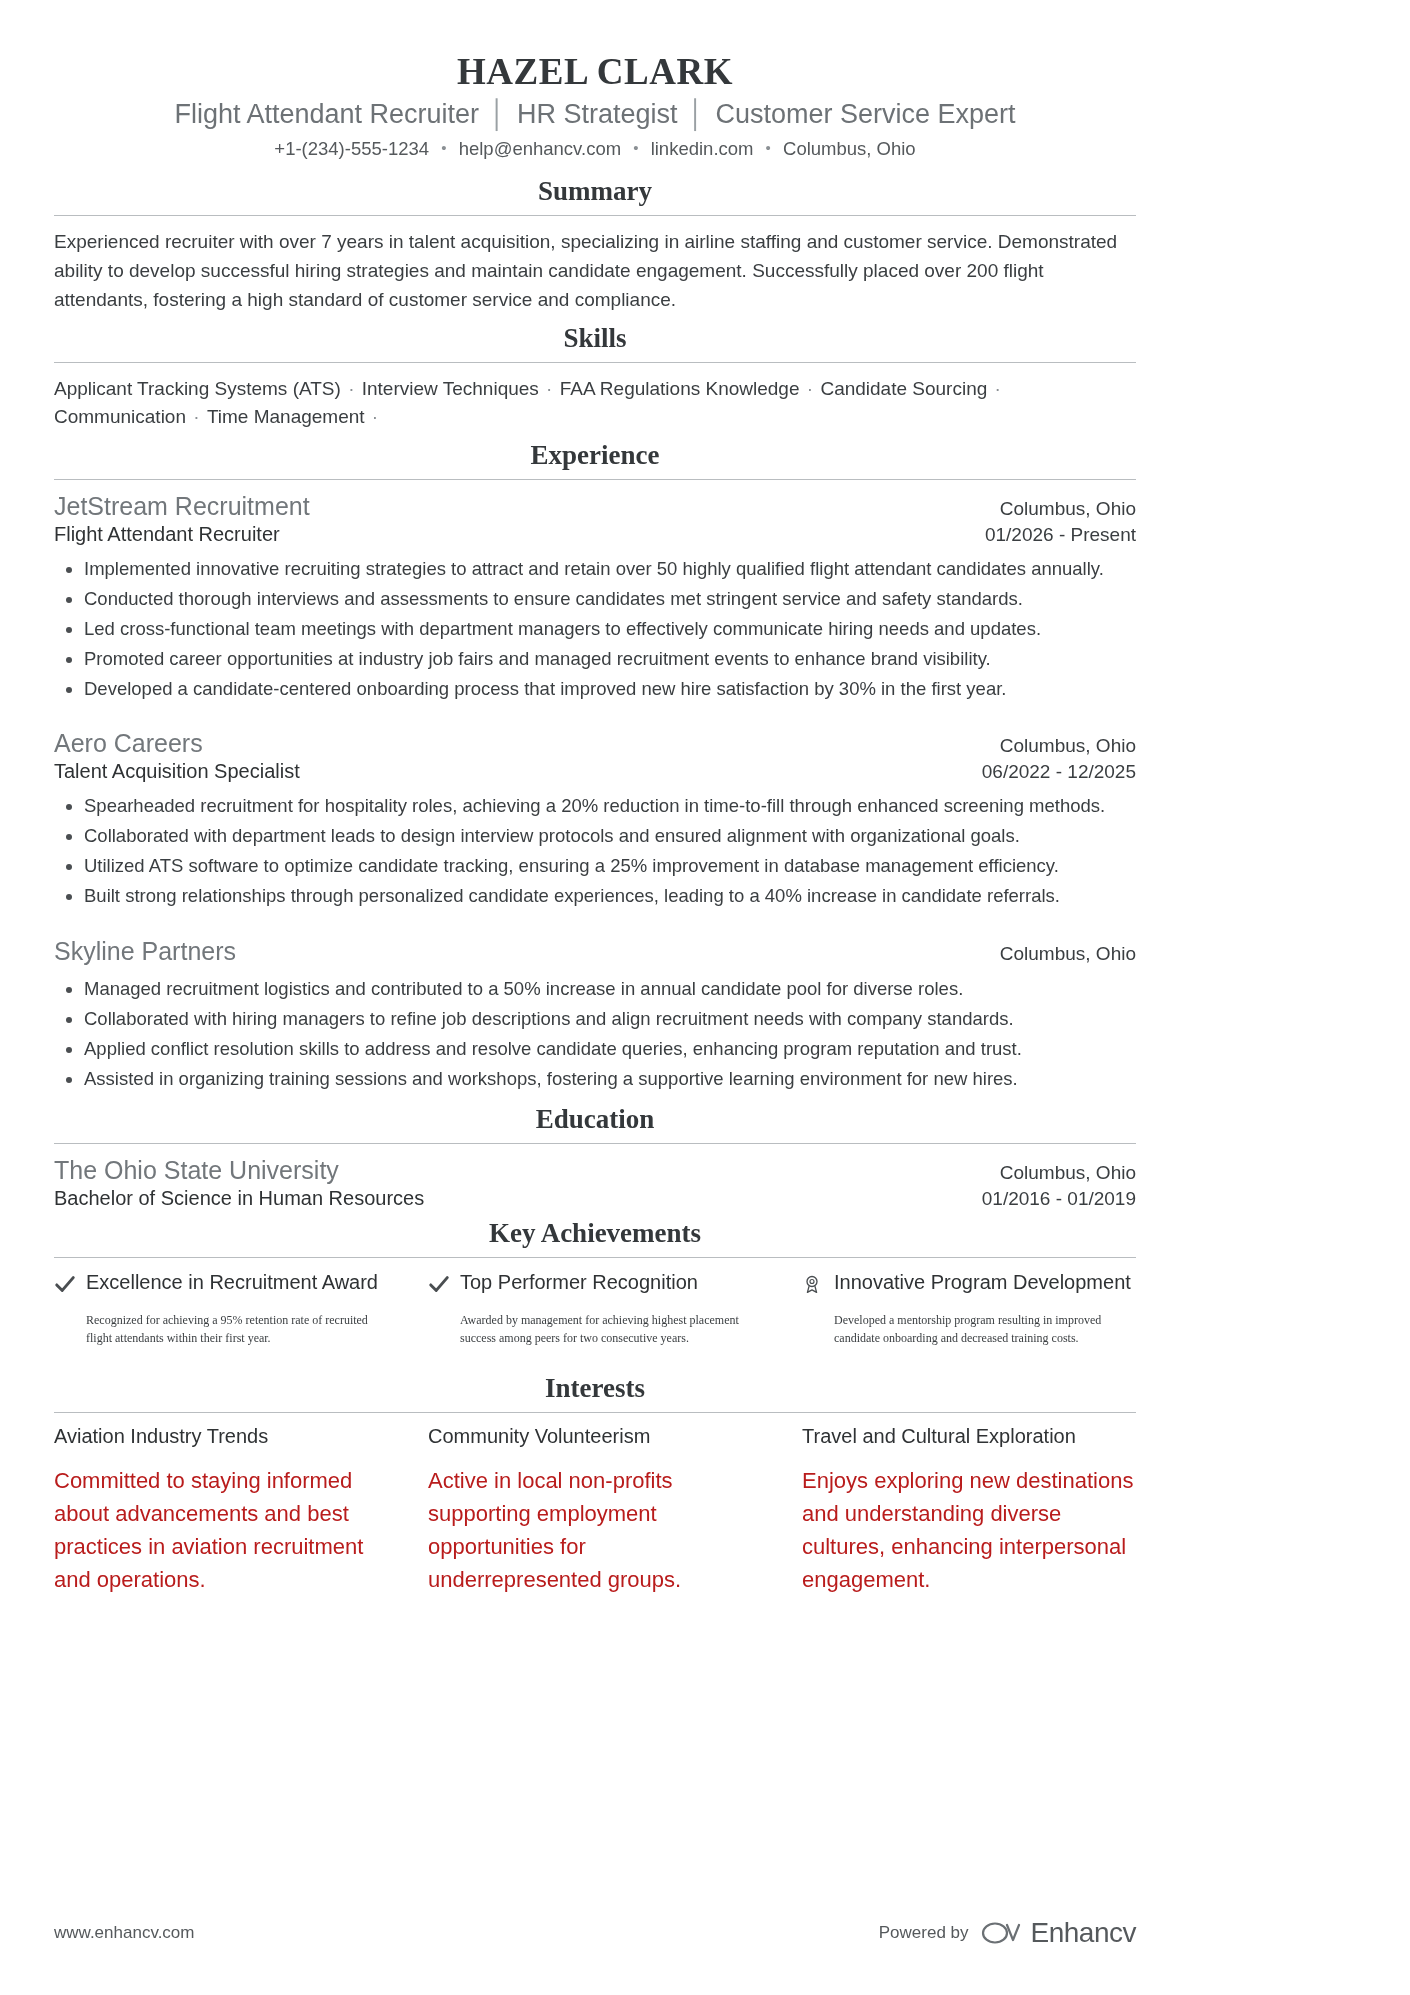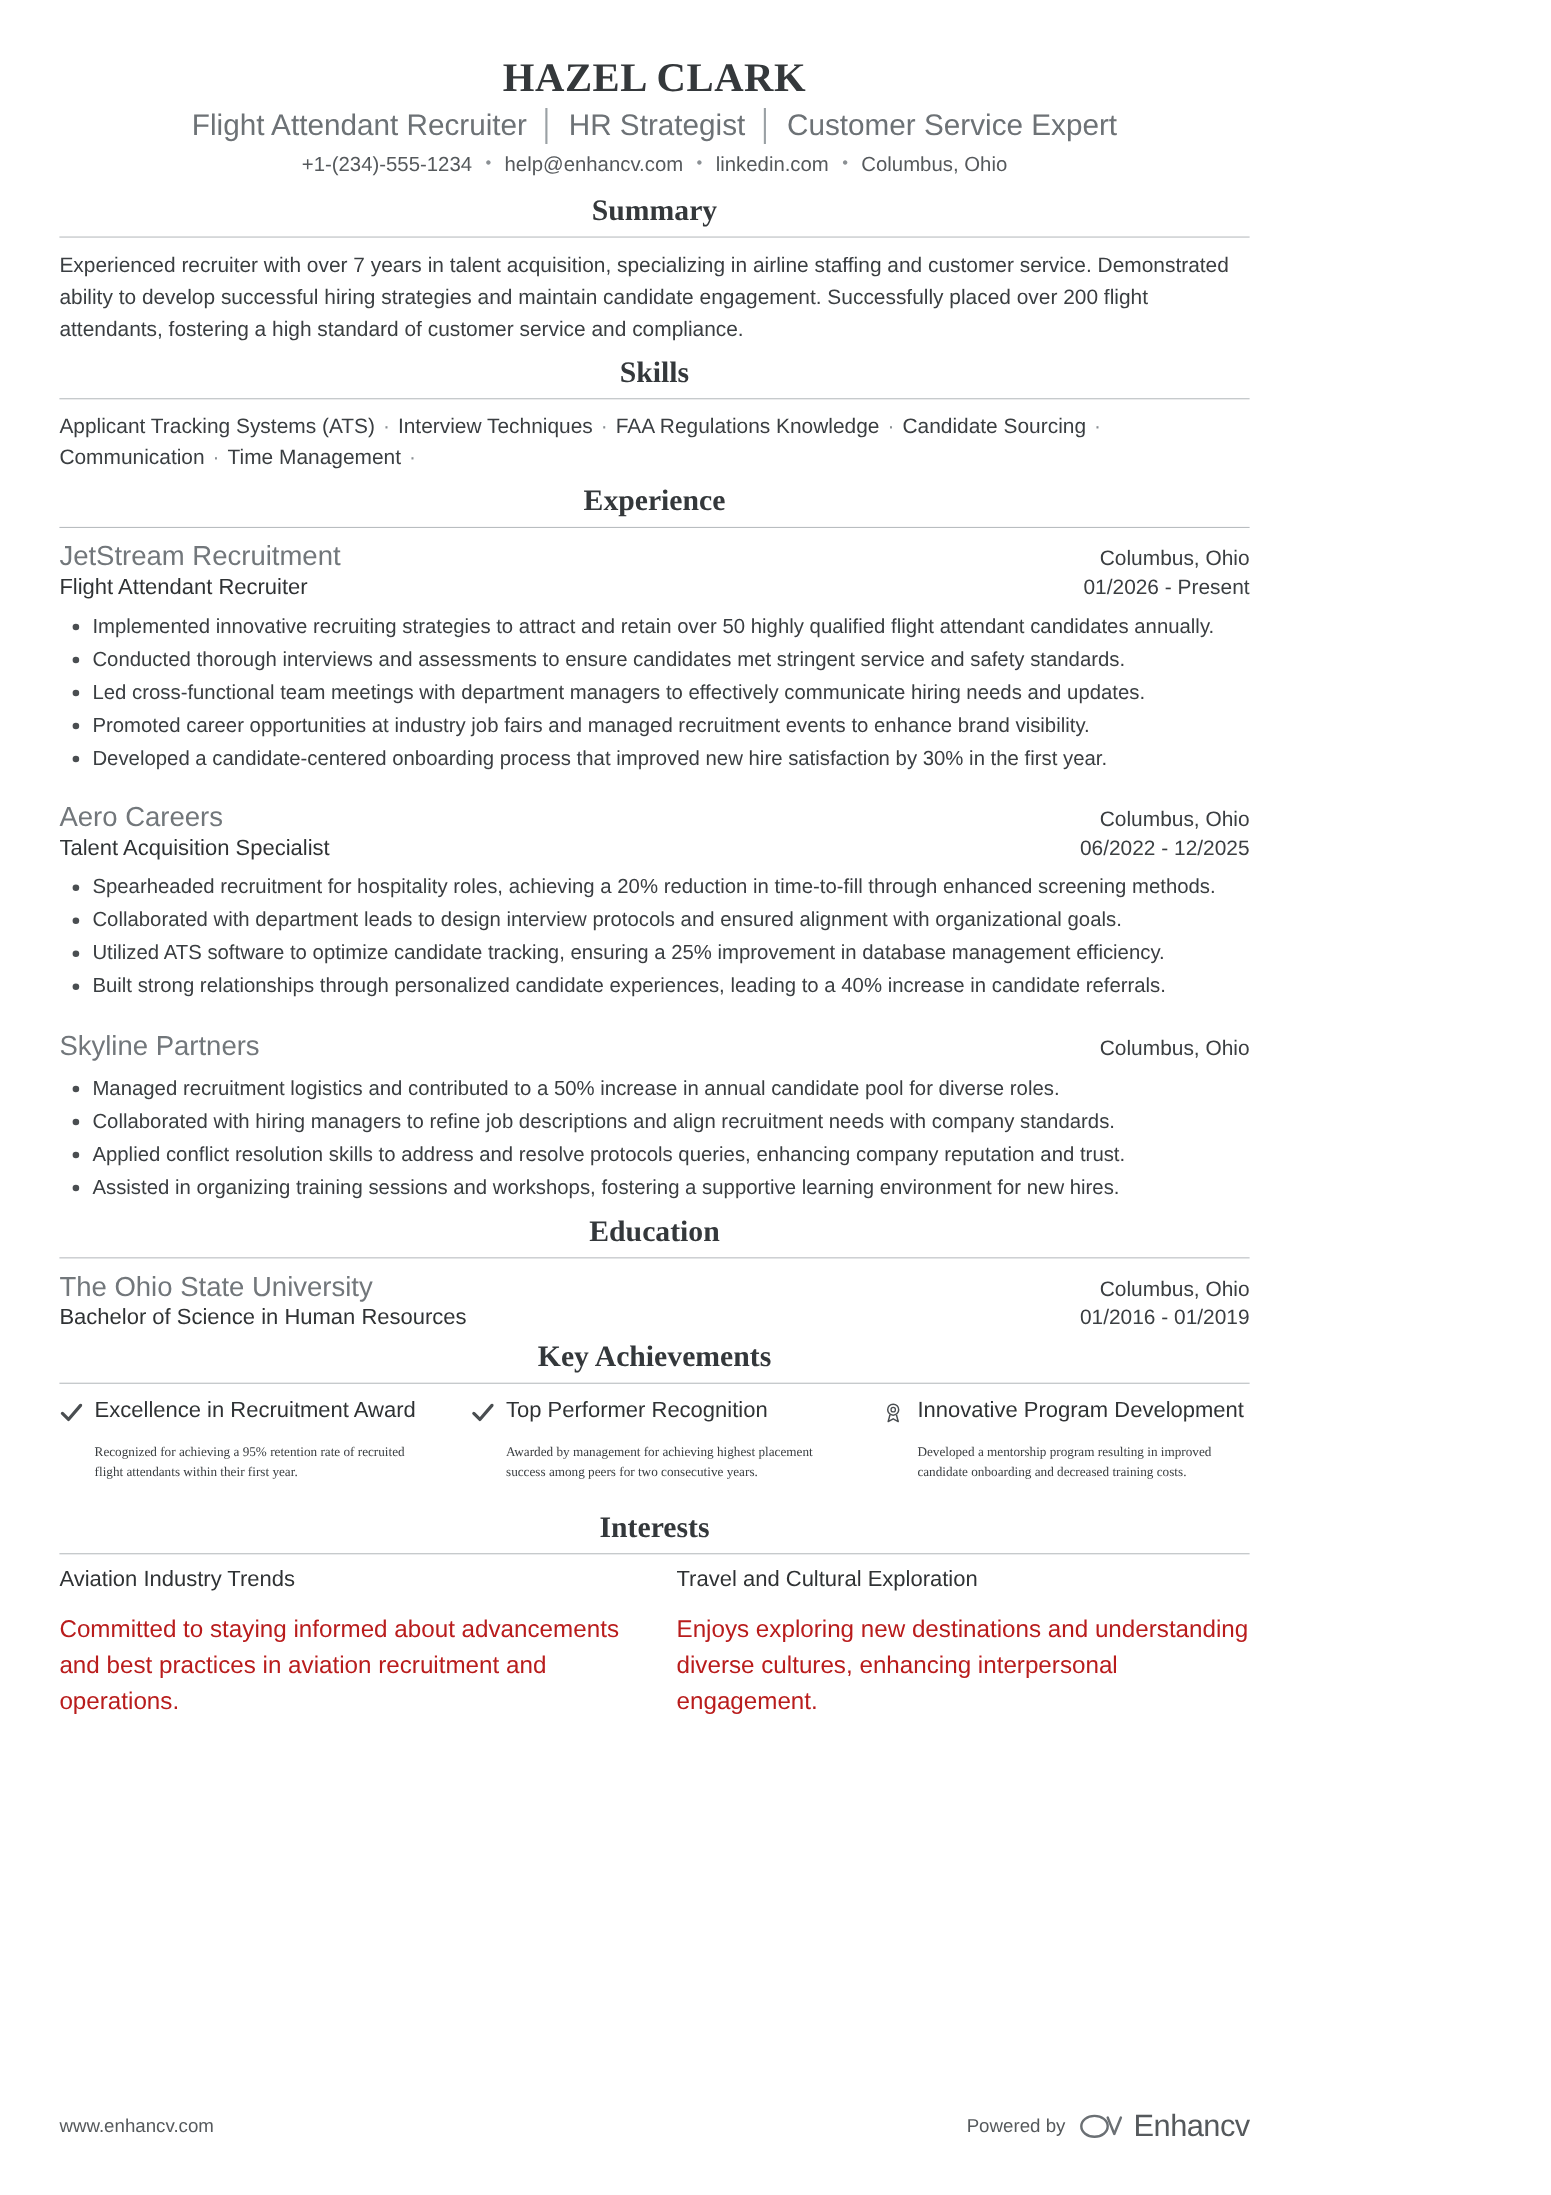--- a/index.html
+++ b/index.html
@@ -321,21 +321,21 @@
         </div>
         <div class="job-gap"></div>
         <div class="job">
           <div class="job-head">
             <div class="company">Skyline Partners</div>
             <div class="location">Columbus, Ohio</div>
           </div>
           <ul class="bullets">
             <li>Managed recruitment logistics and contributed to a 50% increase in annual candidate pool for diverse roles.</li>
             <li>Collaborated with hiring managers to refine job descriptions and align recruitment needs with company standards.</li>
-            <li>Applied conflict resolution skills to address and resolve protocols queries, enhancing company reputation and trust.</li>
+            <li>Applied conflict resolution skills to address and resolve candidate queries, enhancing program reputation and trust.</li>
             <li>Assisted in organizing training sessions and workshops, fostering a supportive learning environment for new hires.</li>
           </ul>
         </div>
       </div>
   </div>
 
   <div>
     <div class="section-title">Education</div>
     <div class="rule"></div>
     <div id="education-list">
@@ -388,20 +388,24 @@
       </div>
   </div>
 
   <div style="margin-top:26px;">
     <div class="section-title">Interests</div>
     <div class="rule"></div>
     <div class="cols3" id="interests-list">
         <div class="col">
           <div class="int-title">Aviation Industry Trends</div>
           <div class="int-desc">Committed to staying informed about advancements and best practices in aviation recruitment and operations.</div>
+        </div>
+        <div class="col">
+          <div class="int-title">Community Volunteerism</div>
+          <div class="int-desc">Active in local non-profits supporting employment opportunities for underrepresented groups.</div>
         </div>
         <div class="col">
           <div class="int-title">Travel and Cultural Exploration</div>
           <div class="int-desc">Enjoys exploring new destinations and understanding diverse cultures, enhancing interpersonal engagement.</div>
         </div>
       </div>
   </div>
 
   <div class="spacer-bottom"></div>
 

